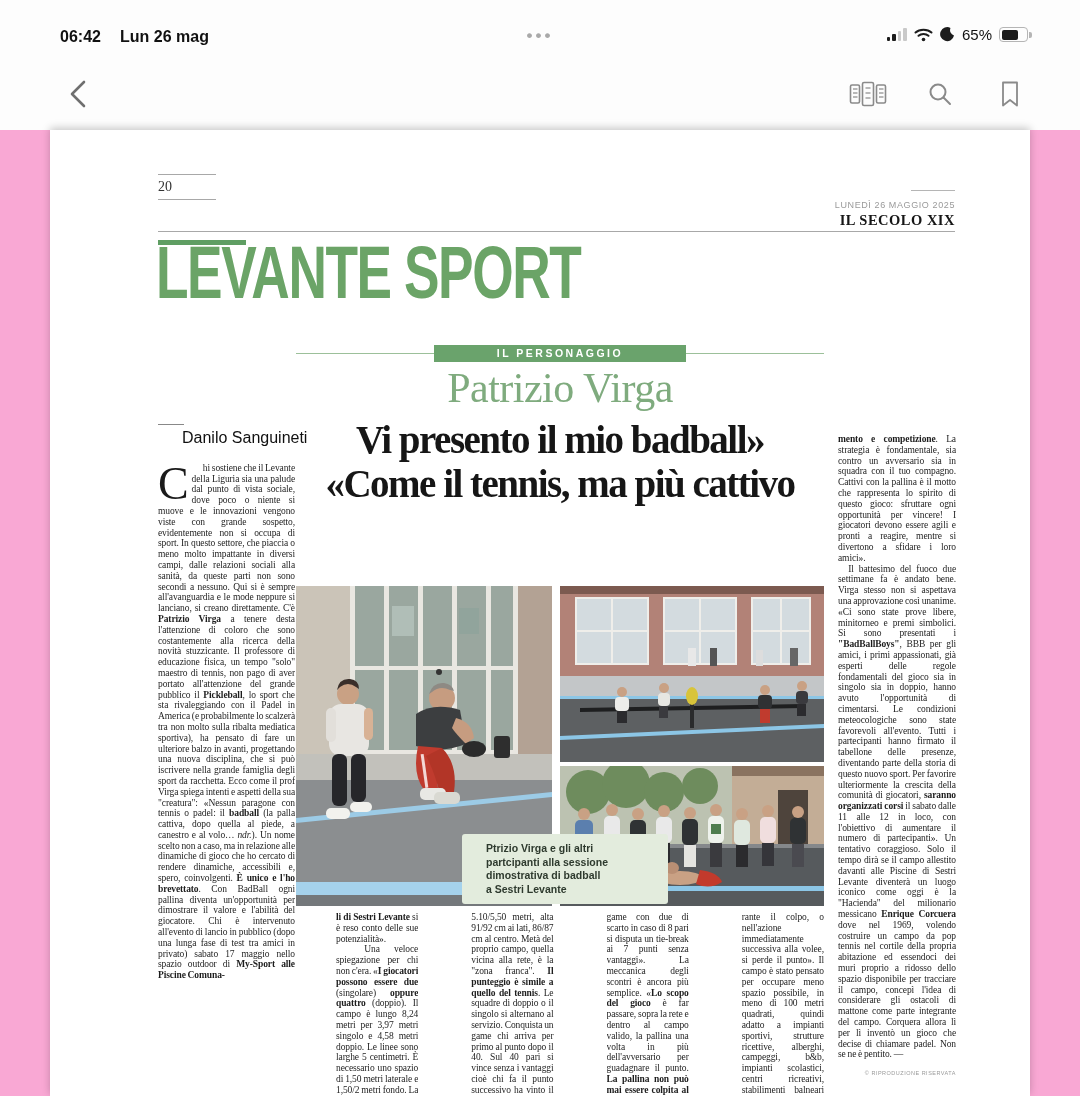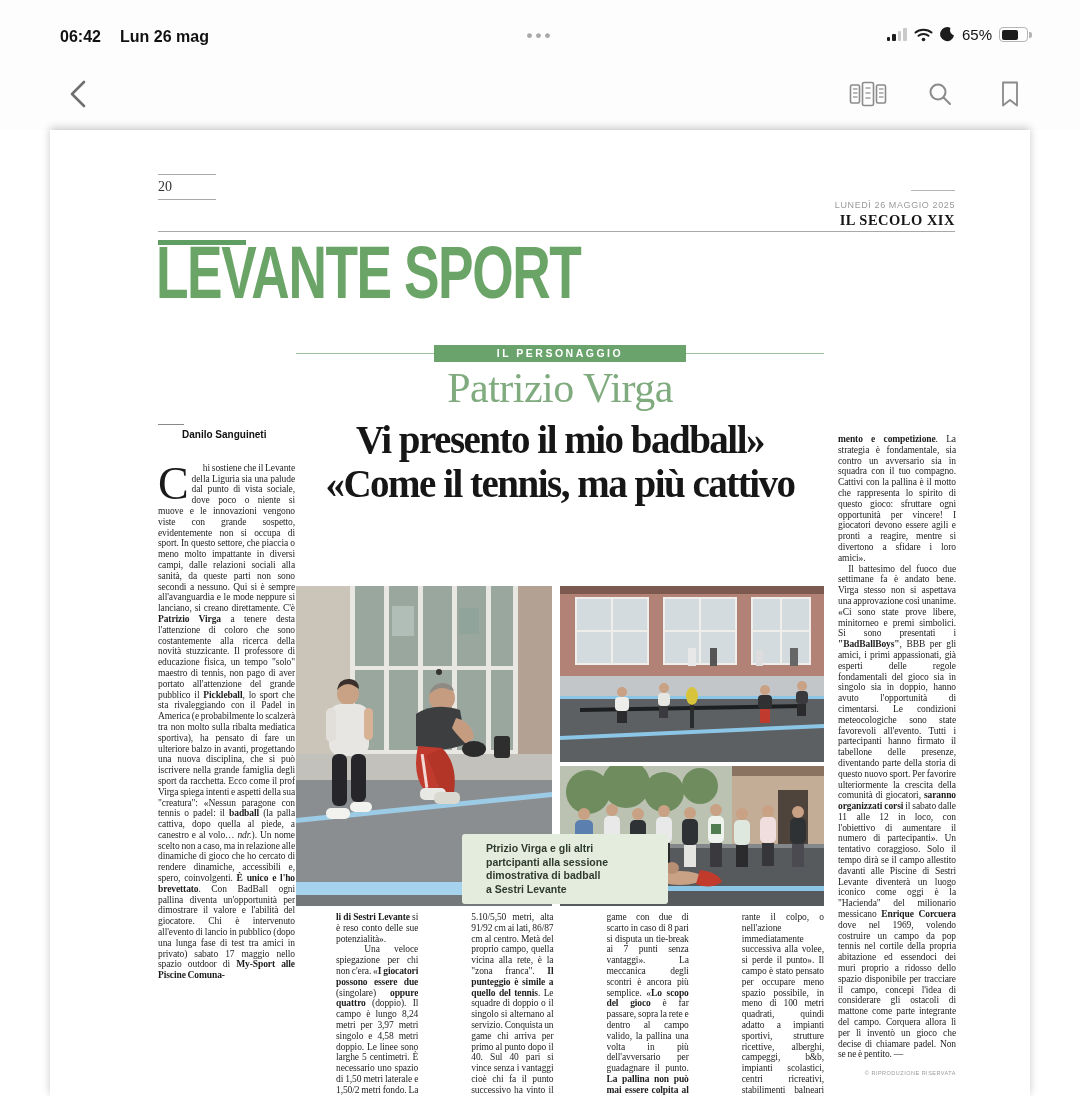--- a/index.html
+++ b/index.html
@@ -1,16 +1,16 @@
 <!DOCTYPE html>
 <html><head>
 <meta charset="utf-8">
 <style>
   html,body{margin:0;padding:0;background:#ececec;}
-  .screen{position:relative;width:1080px;height:1096px;overflow:hidden;background:#ffffff;
+  .screen{position:relative;width:1080px;height:1096px;overflow:hidden;background:#f9a8d4;
           font-family:"Liberation Sans","DejaVu Sans",sans-serif;}
   .chrome{position:absolute;left:0;top:0;width:1080px;height:130px;background:#fdfdfd;}
   
   .statusbar{position:absolute;left:0;top:22px;width:1080px;height:36px;}
   .st-time{position:absolute;left:60px;top:6px;font-size:16px;font-weight:700;color:#111;}
   .st-date{position:absolute;left:120px;top:6px;font-size:16px;font-weight:700;color:#111;}
   .st-dots{position:absolute;left:0;right:0;top:4px;text-align:center;color:#a9a9a9;font-size:17px;font-weight:700;letter-spacing:3px;}
   .st-right{position:absolute;right:52px;top:4px;display:flex;align-items:center;gap:7px;}
   .sigbars{display:flex;align-items:flex-end;gap:2px;height:13px;}
   .sigbars i{display:block;width:3.5px;border-radius:1px;background:#c9c9c9;}
@@ -48,21 +48,21 @@
   .standfirst{left:246px;top:388px;width:528px;text-align:center;color:#5c5c5c;
               font-size:13px;line-height:23px;letter-spacing:-.45px;}
   .standfirst div{white-space:nowrap;}
   
   .ncol{font-family:"Liberation Serif","DejaVu Serif",serif;font-size:9.5px;line-height:10.8px;
         color:#1d1d1d;text-align:justify;letter-spacing:-.1px;word-spacing:-.5px;
         white-space:pre-wrap;overflow:hidden;}
   .b{font-weight:700;} .i{font-style:italic;}
   .leftcol{left:108px;width:137px;}
   .byline-rule{left:108px;top:294px;width:26px;height:1px;background:#888;}
-  .byline{left:108px;top:299px;font-weight:700;font-size:10px;color:#101010;font-family:"Liberation Sans",sans-serif;padding-left:24px;}
+  .byline{left:108px;top:299px;font-weight:400;font-size:16px;color:#101010;font-family:"Liberation Sans",sans-serif;padding-left:24px;}
   .dropcap{float:left;font-family:"Liberation Serif",serif;font-size:46px;line-height:38px;
            padding:2px 3px 0 0;color:#1a1a1a;}
   
   .photos{left:246px;top:456px;width:528px;height:320px;}
   .photo{position:absolute;overflow:hidden;background:#9a9a98;}
   .caption{position:absolute;left:166px;top:248px;width:158px;background:#e3ecdd;border-radius:3px;
            padding:8px 24px;font-weight:700;font-size:10.5px;line-height:13.5px;color:#2e3a2e;white-space:pre-line;}
   .midcols{left:246px;top:782px;width:528px;height:184px;display:flex;gap:13px;}
   .midcols .ncol{flex:1;height:184px;margin-left:40px;}
   .rightcol{left:788px;top:304px;width:118px;height:630px;}

